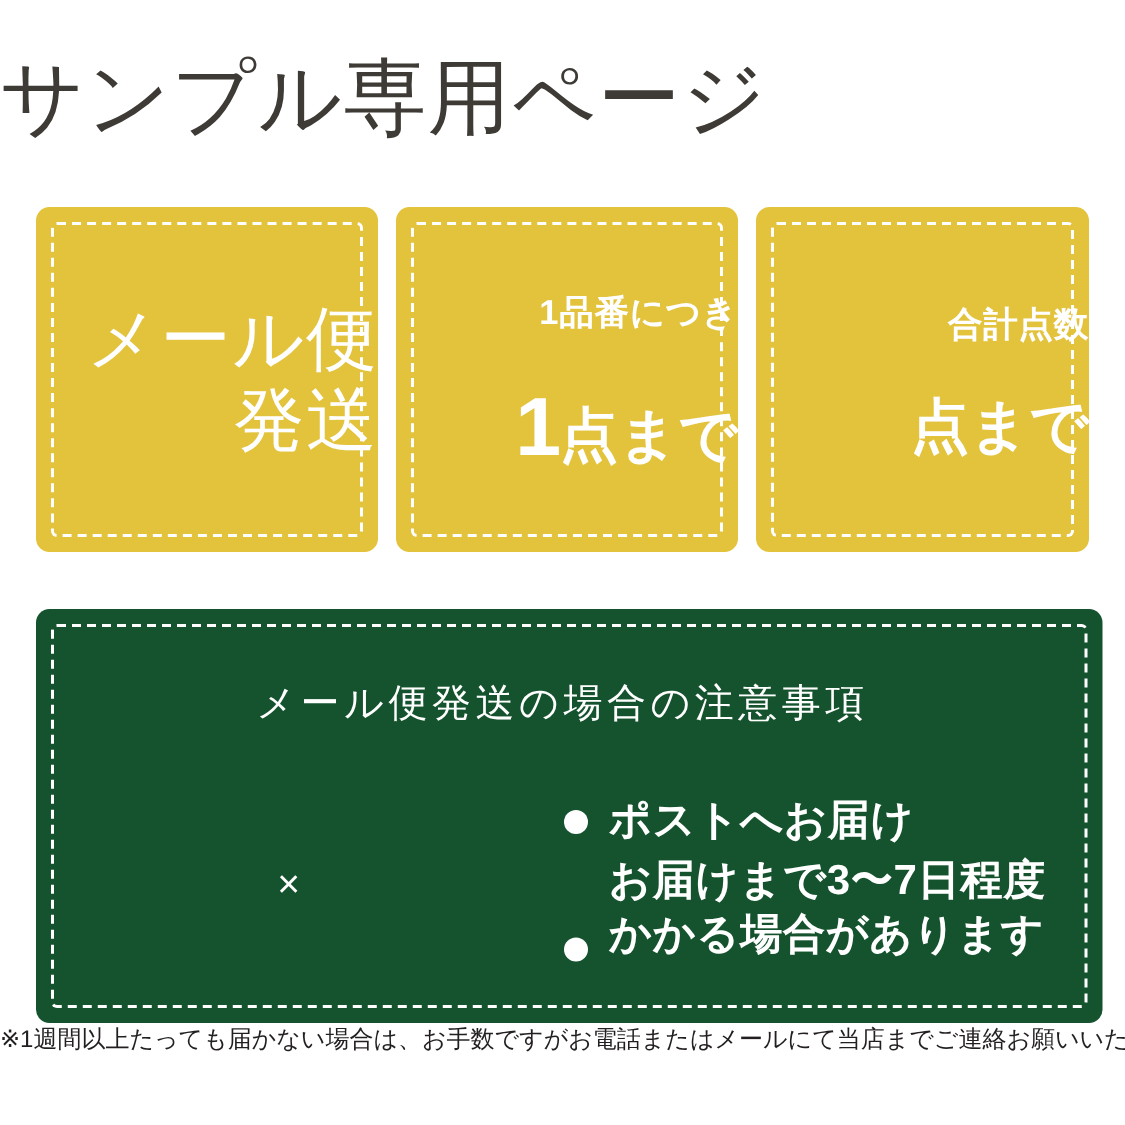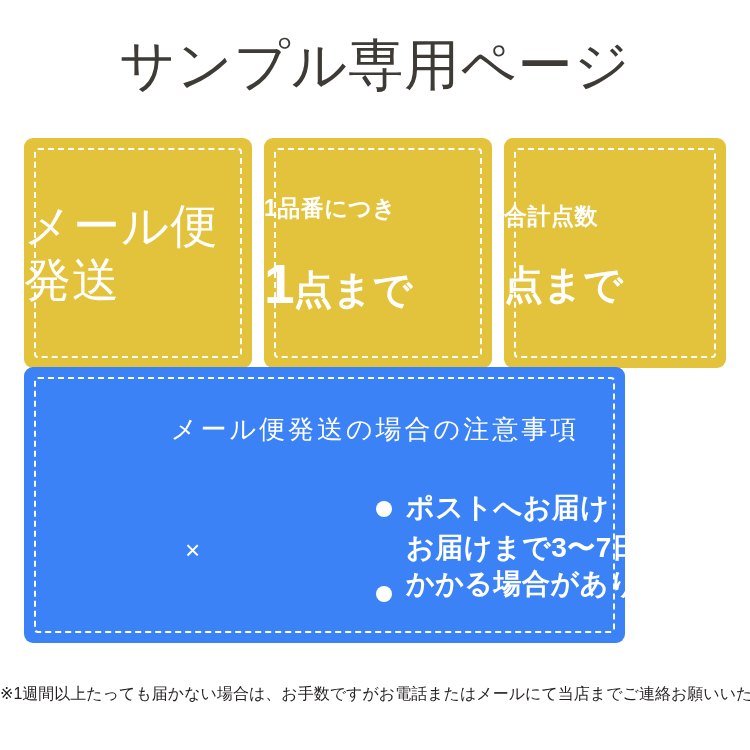--- a/index.html
+++ b/index.html
@@ -19,21 +19,21 @@
     height: 750px;
     box-sizing: border-box;
   }
 
   
   .page-title {
     position: absolute;
     left: 0;
     top: 32px;
     width: 750px;
-    text-align: center;
+    text-align: left;
     font-size: 55px;
     line-height: 66px;
     font-weight: 400;
     color: #3e3a35;
     letter-spacing: 1px;
     white-space: nowrap;
   }
 
   
   .cards-row {
@@ -46,21 +46,21 @@
     flex-direction: row;
     gap: 12px;
   }
   .card {
     position: relative;
     background: #e3c23c;
     border-radius: 9px;
     box-sizing: border-box;
     display: flex;
     flex-direction: column;
-    align-items: flex-start;
+    align-items: flex-end;
     justify-content: center;
     overflow: hidden;
   }
   .card-dash {
     position: absolute;
     left: 10px;
     top: 10px;
     right: 10px;
     bottom: 10px;
     border: 2px dashed #ffffff;
@@ -113,24 +113,24 @@
   }
   .card-value .unit {
     font-size: 39px;
     letter-spacing: 0px;
   }
 
   
   .notice {
     position: absolute;
     left: 24px;
-    top: 367px;
-    width: 601px;
+    top: 406px;
+    width: 711px;
     height: 276px;
-    background: #3b82f6;
+    background: #14532d;
     border-radius: 9px;
     box-sizing: border-box;
   }
   .notice-dash {
     position: absolute;
     left: 10px;
     top: 10px;
     right: 10px;
     bottom: 10px;
     border: 2px dashed #ffffff;

